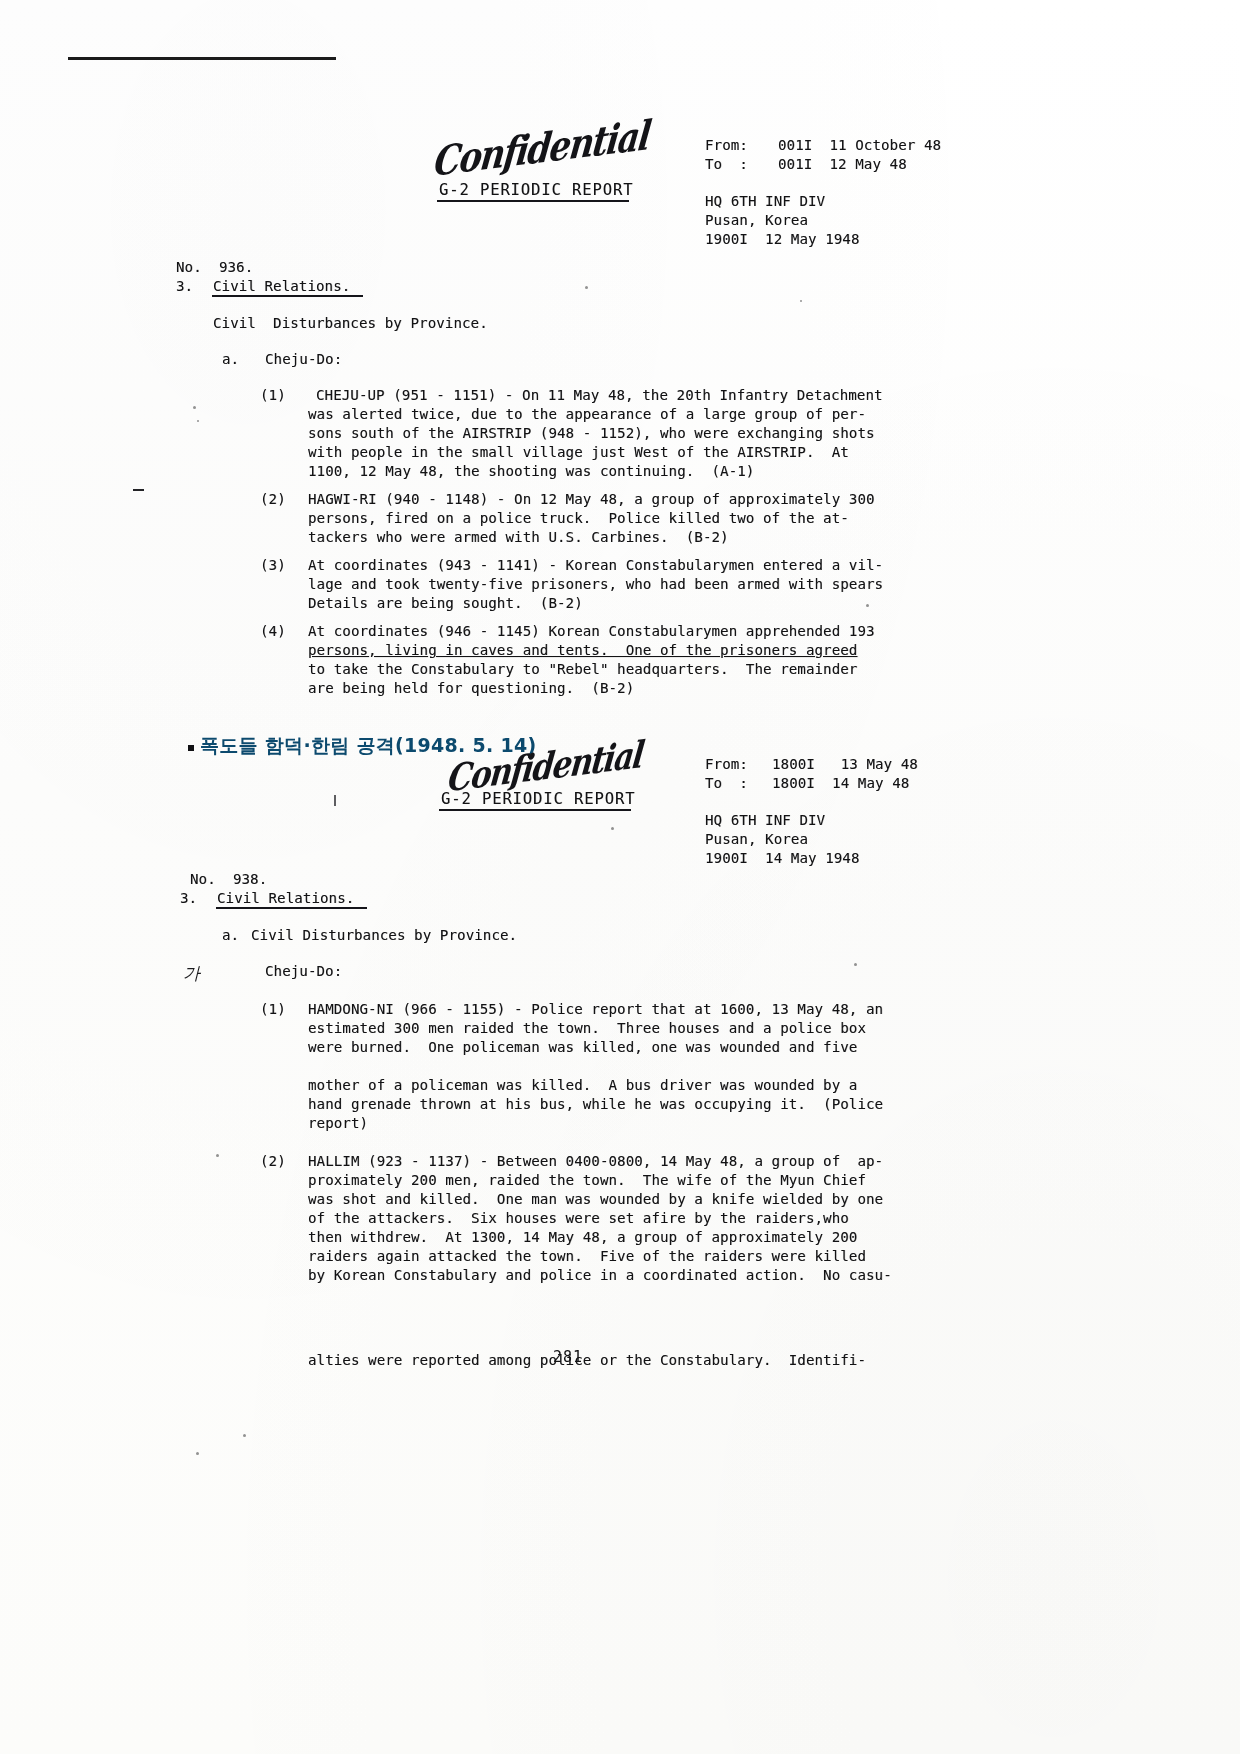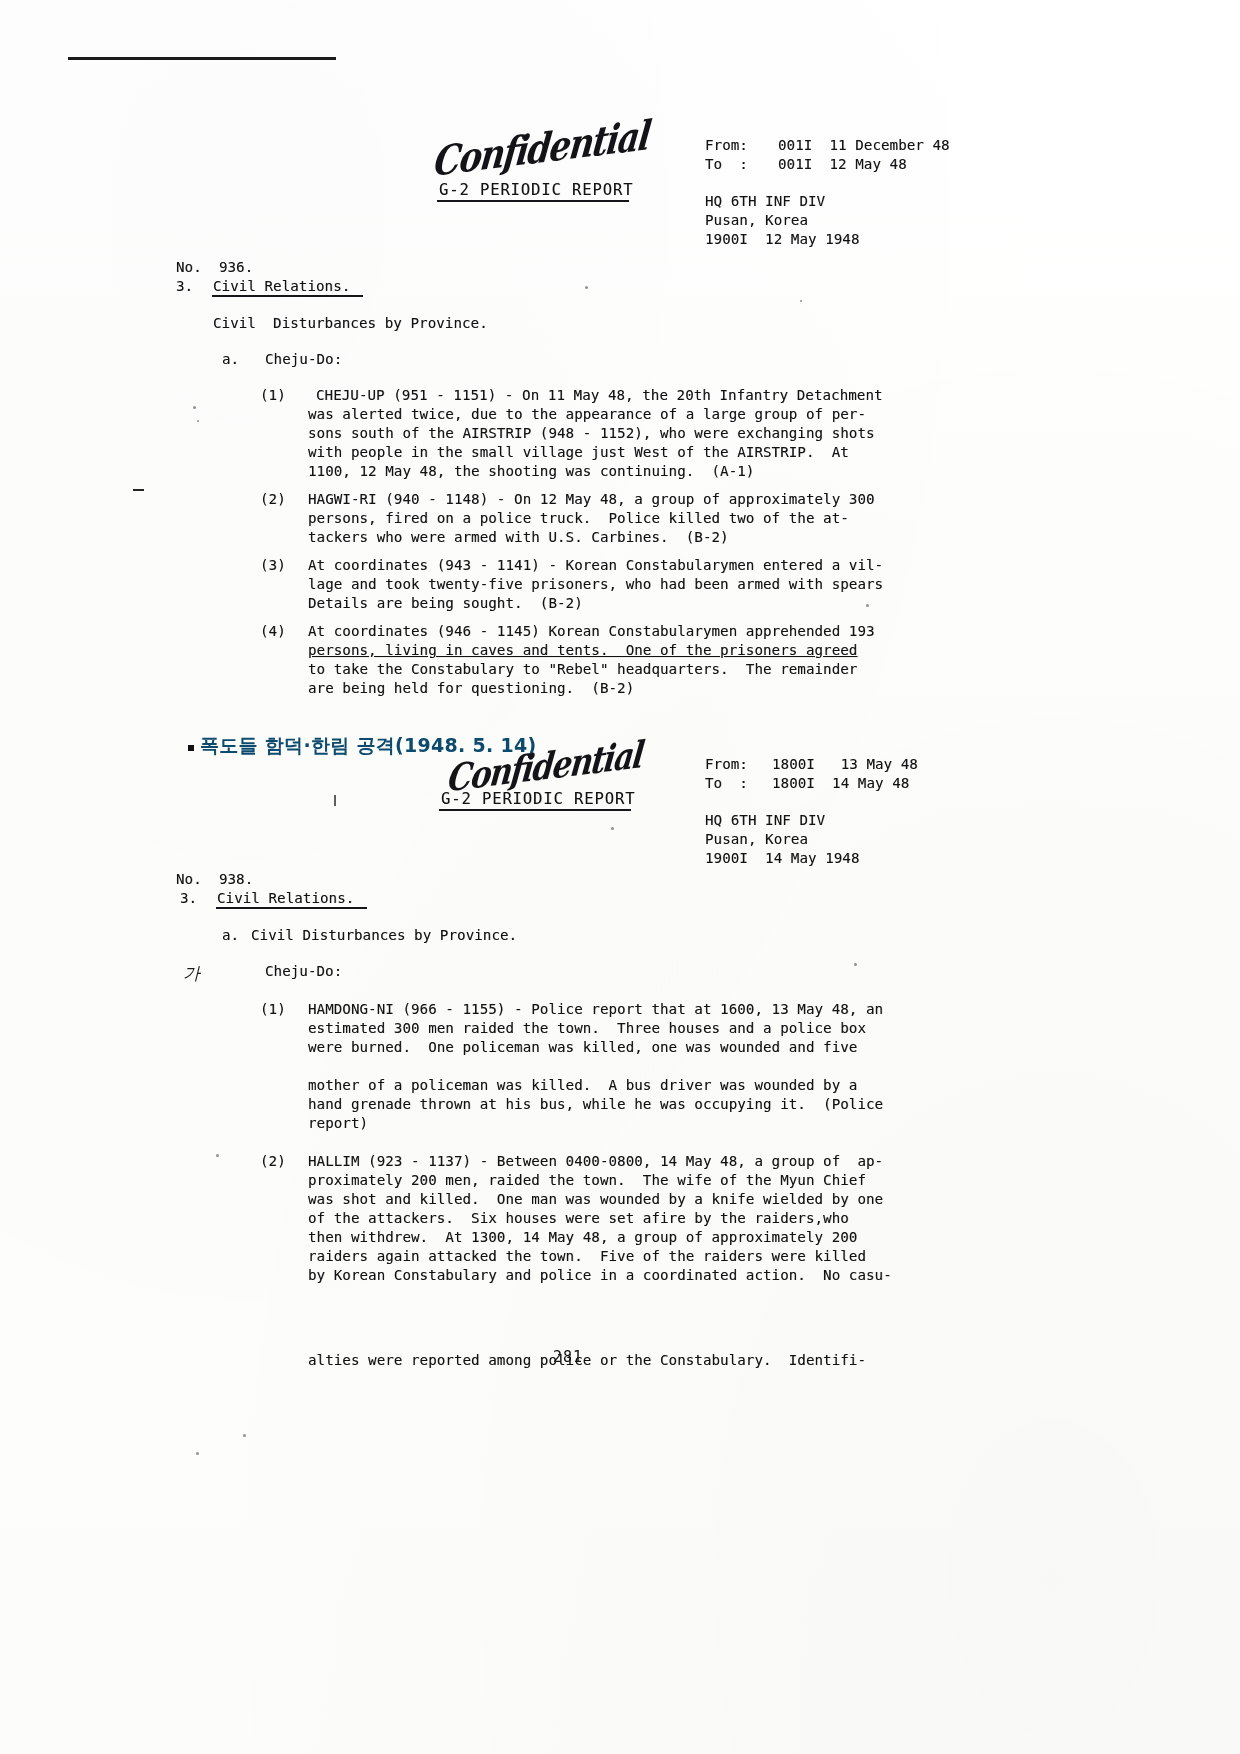--- a/index.html
+++ b/index.html
@@ -138,21 +138,21 @@
   <div class="tick" style="left:334px;top:795px;"></div>
 
   <div class="stamp" style="left:434px;top:128px;font-size:34px;">
     <span class="flourish">Confidential</span>
   </div>
 
   <div class="tw" style="left:439px;top:181px;font-size:15.5px;letter-spacing:0.9px;">G-2 PERIODIC REPORT</div>
   <div class="title-underline" style="left:437px;top:200px;width:192px;"></div>
 
   <div class="tw" style="left:705px;top:136px;">From:</div>
-  <div class="tw" style="left:778px;top:136px;">001I  11 December 48</div>
+  <div class="tw" style="left:778px;top:136px;">001I  11 October 48</div>
   <div class="tw" style="left:705px;top:155px;">To  :</div>
   <div class="tw" style="left:778px;top:155px;">001I  12 May 48</div>
 
   <div class="tw" style="left:705px;top:192px;">HQ 6TH INF DIV</div>
   <div class="tw" style="left:705px;top:211px;">Pusan, Korea</div>
   <div class="tw" style="left:705px;top:230px;">1900I  12 May 1948</div>
 
   <div class="tw" style="left:176px;top:258px;">No.  936.</div>
   <div class="tw" style="left:176px;top:277px;">3.</div>
   <div class="tw" style="left:213px;top:277px;">Civil Relations.</div>
@@ -198,21 +198,21 @@
 
   <div class="tw" style="left:705px;top:755px;">From:</div>
   <div class="tw" style="left:772px;top:755px;">1800I   13 May 48</div>
   <div class="tw" style="left:705px;top:774px;">To  :</div>
   <div class="tw" style="left:772px;top:774px;">1800I  14 May 48</div>
 
   <div class="tw" style="left:705px;top:811px;">HQ 6TH INF DIV</div>
   <div class="tw" style="left:705px;top:830px;">Pusan, Korea</div>
   <div class="tw" style="left:705px;top:849px;">1900I  14 May 1948</div>
 
-  <div class="tw" style="left:176px;top:870px;">No.  938.</div>
+  <div class="tw" style="left:190px;top:870px;">No.  938.</div>
   <div class="tw" style="left:180px;top:889px;">3.</div>
   <div class="tw" style="left:217px;top:889px;">Civil Relations.</div>
   <div class="title-underline" style="left:216px;top:907px;width:151px;"></div>
 
   <div class="tw" style="left:222px;top:926px;">a.</div>
   <div class="tw" style="left:251px;top:926px;">Civil Disturbances by Province.</div>
 
   <div class="margin-mark" style="left:183px;top:962px;font-style:italic;">가</div>
   <div class="tw" style="left:265px;top:962px;">Cheju-Do:</div>
 

